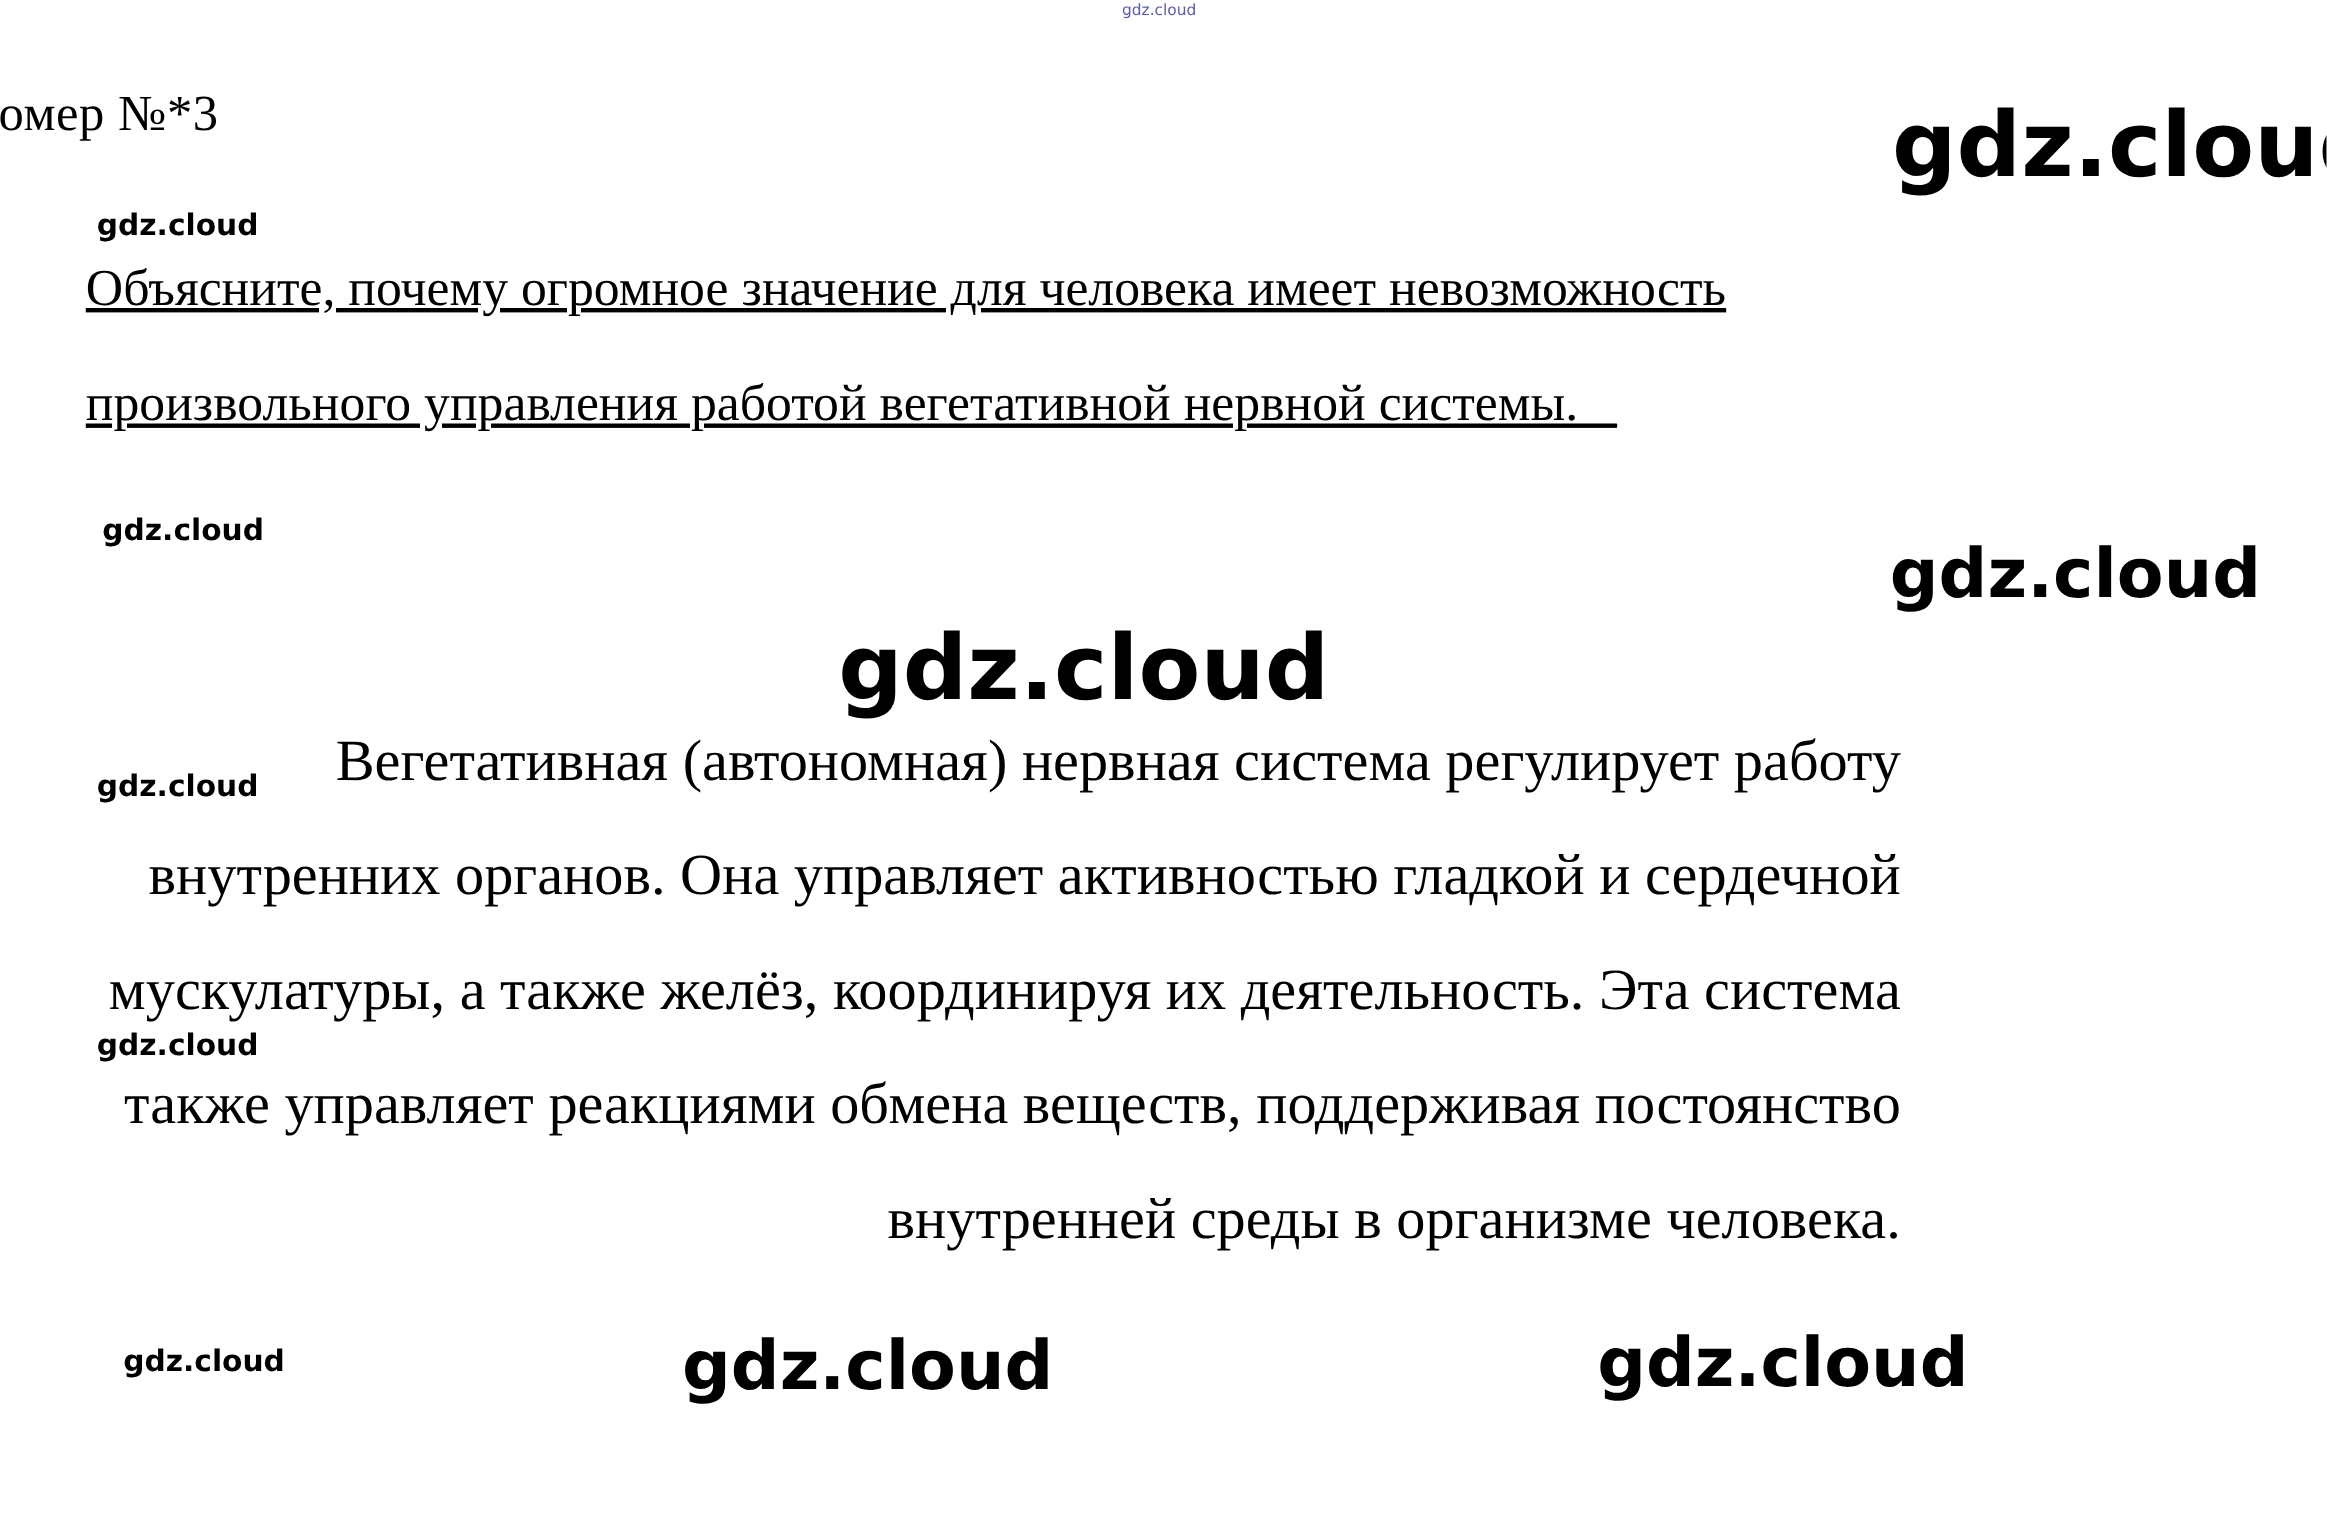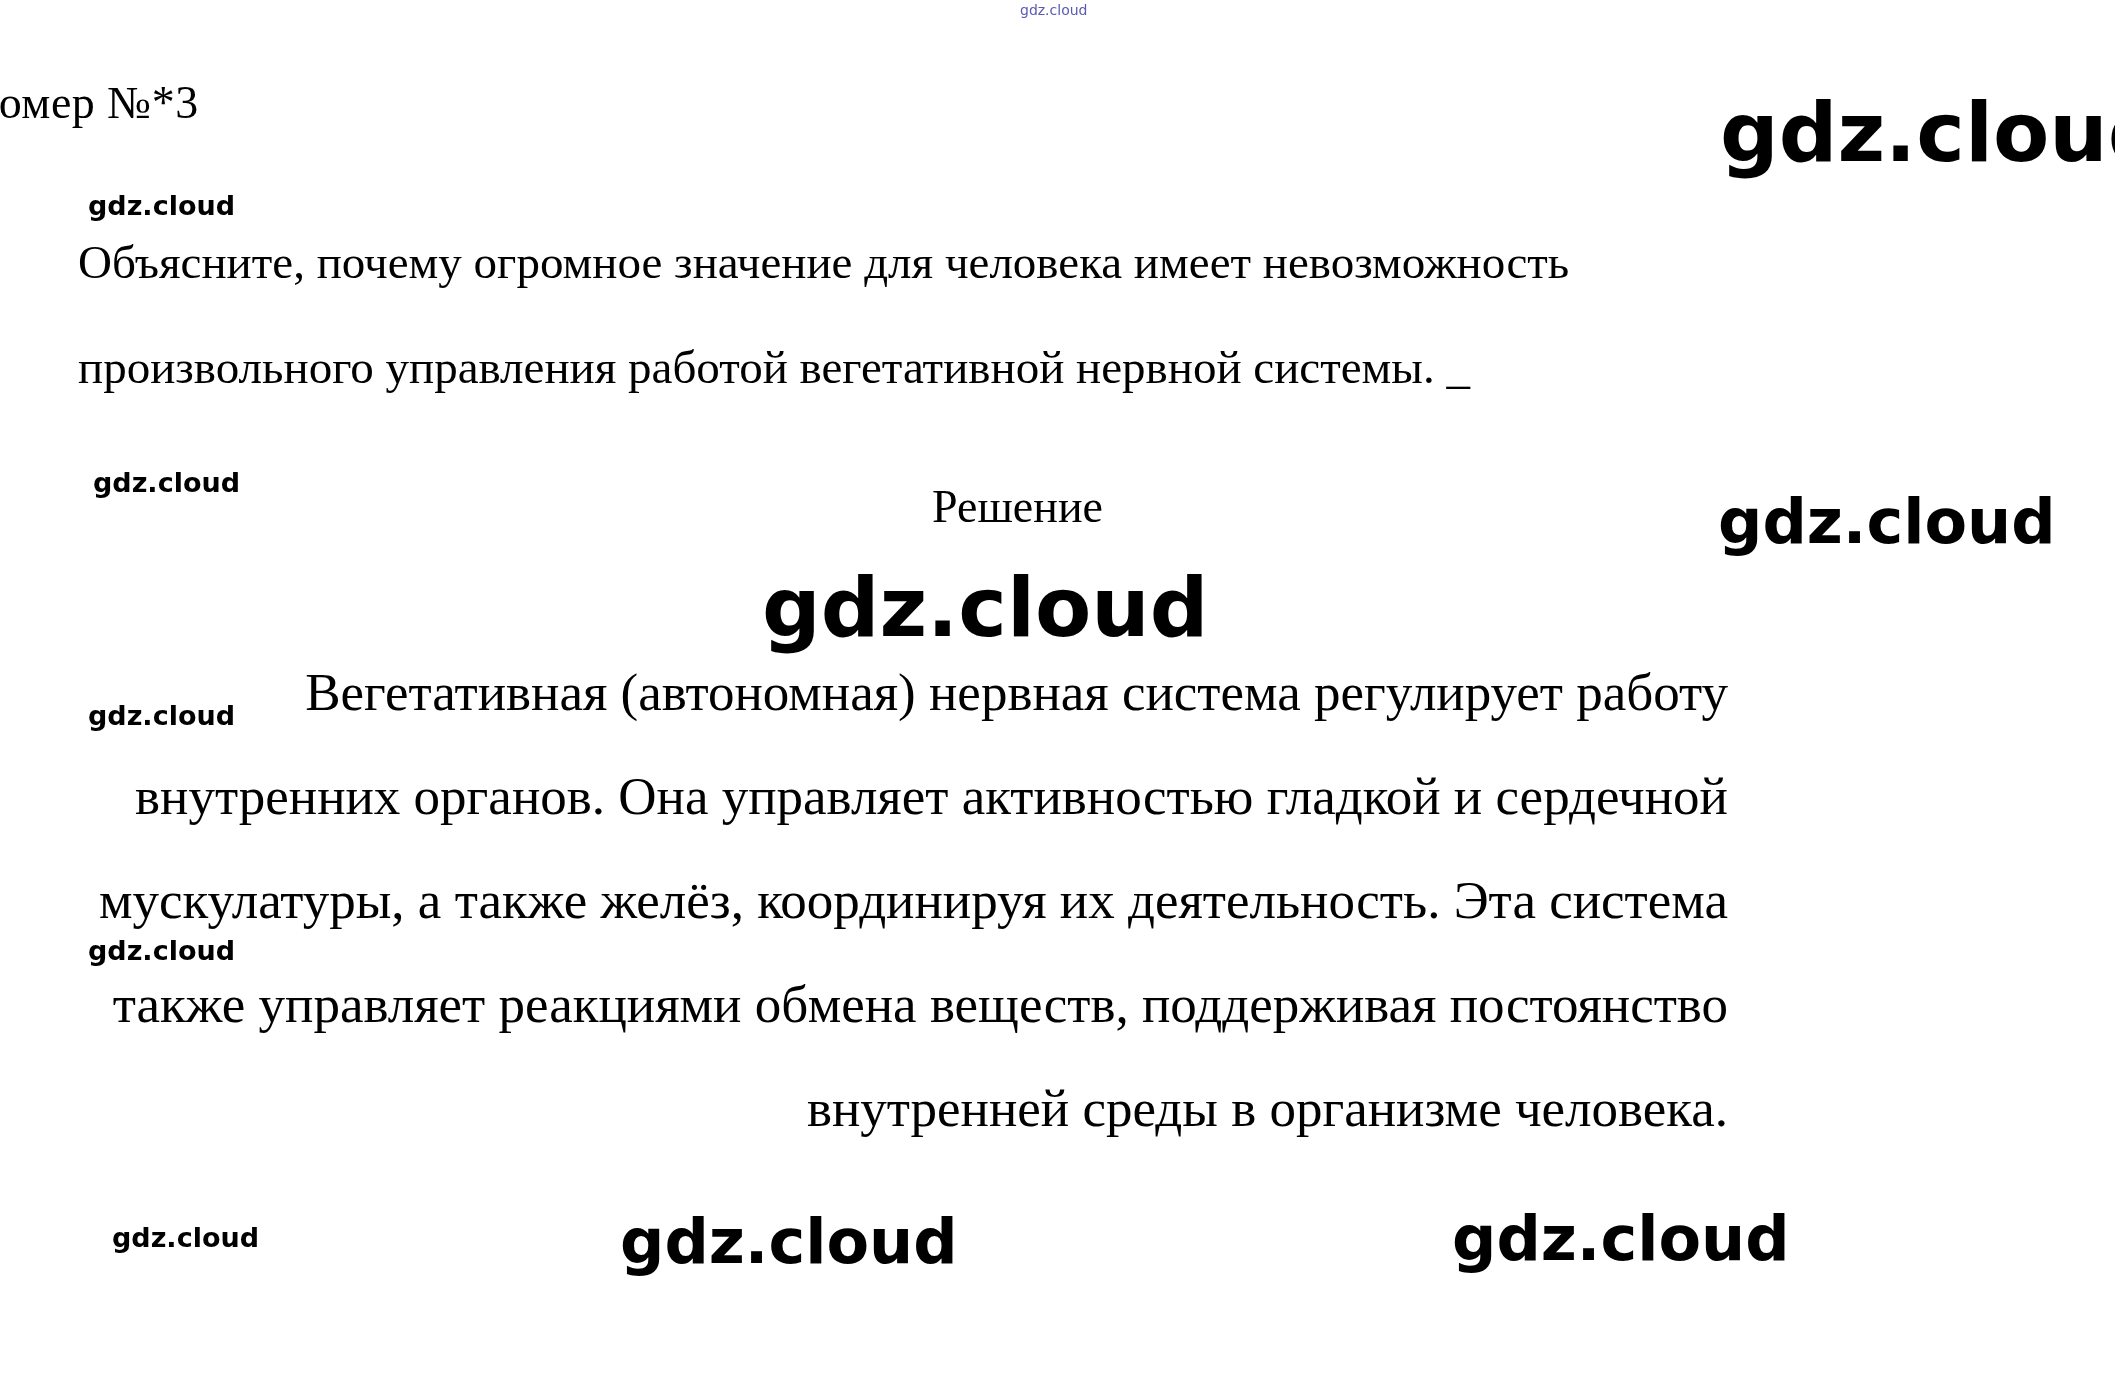--- a/index.html
+++ b/index.html
@@ -39,20 +39,21 @@
   }
 
   .question {
     position: absolute;
     left: 78px;
     top: 210px;
     width: 1630px;
     font-size: 47px;
     line-height: 105px;
     font-family: "Liberation Serif", serif;
+    text-decoration: underline;
   }
 
   .solution-head {
     position: absolute;
     left: 0;
     top: 480px;
     width: 2115px;
     text-align: center;
     font-size: 46px;
     font-family: "Liberation Serif", serif;
@@ -104,21 +105,20 @@
 </style>
 </head>
 <body>
 
 <div class="page">
 
   <div class="doc-title"><span class="shift">Номер №*3</span></div>
 
   <div class="question">Объясните, почему огромное значение для человека имеет невозможность произвольного управления работой вегетативной нервной системы. _</div>
 
-  <div class="solution-head"><span class="shift">Решение</span></div>
 
   <div class="para-1">Вегетативная (автономная) нервная система регулирует работу внутренних органов. Она управляет активностью гладкой и сердечной мускулатуры, а также желёз, координируя их деятельность. Эта система также управляет реакциями обмена веществ, поддерживая постоянство внутренней среды в организме человека.</div>
 
 
   <div id="watermark-layer">
       <div class="wm wm-tiny" style="left: 1020px; top: 2px;">gdz.cloud</div>
       <div class="wm wm-xl" style="left: 1720px; top: 85px;">gdz.cloud</div>
       <div class="wm wm-s" style="left: 88px; top: 190px;">gdz.cloud</div>
       <div class="wm wm-s" style="left: 93px; top: 467px;">gdz.cloud</div>
       <div class="wm wm-l" style="left: 1718px; top: 485px;">gdz.cloud</div>

